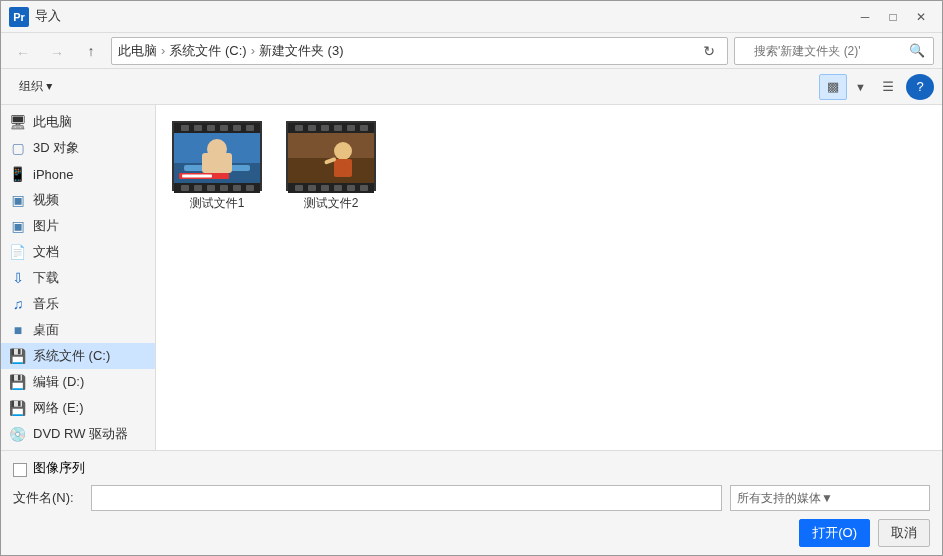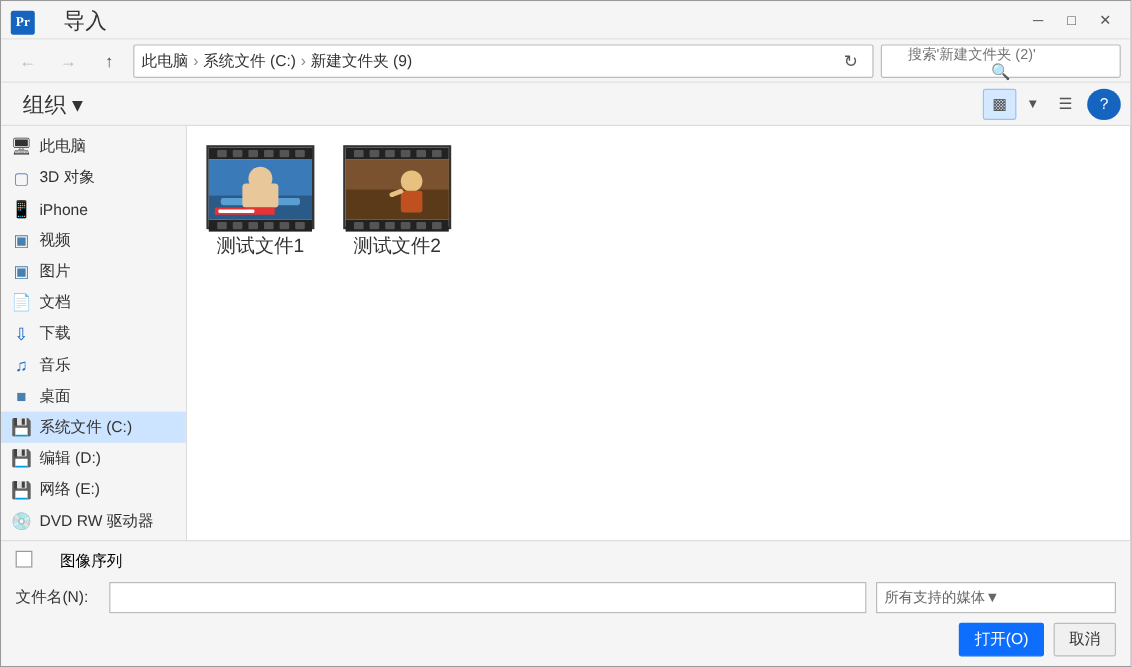--- a/index.html
+++ b/index.html
@@ -27,38 +27,37 @@
       height: 32px;
       background: #f5f5f5;
       border-bottom: 1px solid #ddd;
       display: flex;
       align-items: center;
       padding: 0 8px;
       justify-content: space-between;
     }
     .title-bar-left {
       display: flex;
-      align-items: flex-end;
-      gap: 24px;
-      font-family: Liberation Serif, serif;
+      align-items: flex-start;
+      gap: 6px;
     }
     .title-bar-icon {
       width: 20px;
       height: 20px;
       background: #1565C0;
       border-radius: 2px;
       display: flex;
       align-items: center;
       justify-content: center;
       color: white;
       font-size: 11px;
       font-weight: bold;
     }
     .title-bar-text {
-      font-size: 18px;
+      font-size: 13px;
       color: #333;
     }
     .title-bar-controls {
       display: flex;
       gap: 2px;
     }
     .title-btn {
       width: 26px;
       height: 26px;
       border: none;
@@ -131,21 +130,20 @@
 
     .search-bar {
       width: 200px;
       height: 28px;
       border: 1px solid #bbb;
       background: white;
       display: flex;
       align-items: center;
       padding: 0 19px;
       border-radius: 2px;
-      flex-direction: column;
     }
     .search-input {
       border: none;
       outline: none;
       flex: 1;
       font-size: 12px;
       color: #999;
       background: transparent;
     }
     .search-icon {
@@ -162,21 +160,21 @@
       align-items: center;
       padding: 0 8px;
       gap: 8px;
     }
     .action-btn {
       height: 26px;
       padding: 0 10px;
       border: none;
       background: transparent;
       cursor: pointer;
-      font-size: 18px;
+      font-size: 12px;
       color: #333;
       display: flex;
       align-items: center;
       gap: 4px;
       border-radius: 2px;
     }
     .view-controls {
       margin-left: auto;
       display: flex;
       align-items: center;
@@ -307,42 +305,42 @@
     }
     .film-image {
       width: 100%;
       height: 50px;
       display: flex;
       align-items: center;
       justify-content: center;
       overflow: hidden;
     }
     .file-name {
-      font-size: 16px;
+      font-size: 12px;
       color: #333;
       text-align: center;
     }
 
     
     .video1-bg { background: linear-gradient(135deg, #4a90d9 30%, #2c5f8a 70%); }
     .video2-bg { background: linear-gradient(135deg, #8B4513 30%, #654321 70%); }
 
     
     .bottom-area {
       border-top: 1px solid #ddd;
       background: #f5f5f5;
       padding: 8px 12px;
       display: flex;
       flex-direction: column;
       gap: 8px;
     }
     .image-sequence-row {
       display: flex;
-      align-items: flex-start;
-      gap: 23px;
+      align-items: flex-end;
+      gap: 6px;
       font-family: Liberation Serif, serif;
     }
     .checkbox {
       width: 14px;
       height: 14px;
       border: 1px solid #999;
       background: white;
       display: flex;
       align-items: center;
       justify-content: center;
@@ -441,21 +439,21 @@
   <div class="toolbar" style="height:36px;">
     <button class="nav-btn disabled">←</button>
     <button class="nav-btn disabled">→</button>
     <button class="nav-btn">↑</button>
     <div class="address-bar">
       <div class="address-breadcrumb">
         <span style="cursor:pointer;">此电脑</span>
         <span class="breadcrumb-sep">›</span>
         <span style="cursor:pointer;">系统文件 (C:)</span>
         <span class="breadcrumb-sep">›</span>
-        <span style="cursor:pointer;">新建文件夹 (9)</span>
+        <span style="cursor:pointer;">新建文件夹 (3)</span>
       </div>
       <button class="address-refresh">↻</button>
     </div>
     <div class="search-bar">
       <input class="search-input" type="text" placeholder="搜索'新建文件夹 (2)'" style="">
       <span class="search-icon">🔍</span>
     </div>
   </div>
 
   <div class="action-bar">

